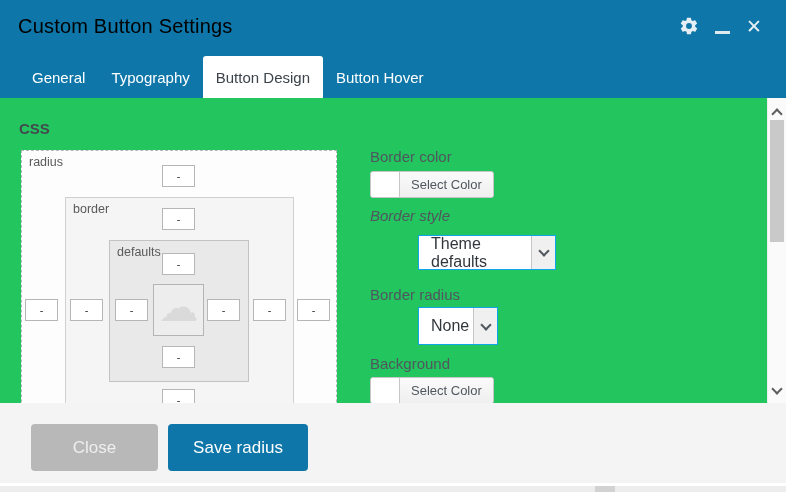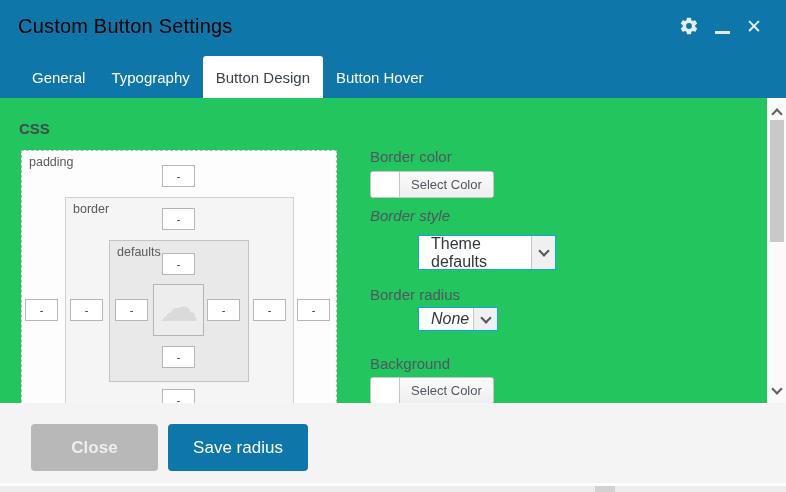--- a/index.html
+++ b/index.html
@@ -54,40 +54,40 @@
   .cb-text{display:flex;align-items:center;padding:0 11px;font-size:13px;color:#50575e;
            background:linear-gradient(#fafafa,#efefef);}
   .cb-1{top:73px;} .cb-2{top:279px;}
 
   .select{position:absolute;left:370px;display:flex;border:1px solid #0ea5e9;background:#fff;
           box-sizing:border-box;cursor:pointer;margin-left:48px;}
   .sel-text{display:flex;align-items:center;padding-left:12px;font-size:16px;color:#32373c;flex:1;}
   .sel-arrow{width:23px;display:flex;align-items:center;justify-content:center;
              border-left:1px solid #c6c6c6;background:#f0f0f0;}
   .sel-style{top:137px;width:138px;height:35px;}
-  .sel-radius{top:209px;width:80px;height:24px;font-style:italic;}
+  .sel-radius{top:209px;width:80px;height:38px;}
 
   .chev{width:6px;height:6px;border-right:2px solid #50575e;border-bottom:2px solid #50575e;}
   .chev-down{transform:rotate(45deg);margin-top:-3px;}
   .chev-up{transform:rotate(-135deg);margin-top:3px;}
 
   
   .scrollbar{position:absolute;right:0;top:0;width:18px;height:305px;background:#fafafa;
              border-left:1px solid #ededed;}
   .sb-btn{position:absolute;left:0;width:18px;height:16px;display:flex;align-items:center;
           justify-content:center;cursor:pointer;}
   .sb-up{top:6px;} .sb-down{bottom:5px;}
   .sb-btn .chev{border-color:#5f5f5f;}
   .sb-thumb{position:absolute;top:22px;left:2px;width:14px;height:122px;background:#c9c9c9;cursor:pointer;}
 
   
   .footer{position:relative;height:80px;background:#f4f4f4;}
   .btn{position:absolute;top:21px;height:47px;border:none;border-radius:4px;font-size:17px;
        font-family:inherit;cursor:pointer;}
-  .btn-close{left:31px;width:127px;background:#b8b8b8;color:#eeeeee;font-weight:bold;}
+  .btn-close{left:31px;width:127px;background:#b8b8b8;color:#eeeeee;}
   .btn-save{left:168px;width:140px;background:#0e76a8;color:#fff;}
 
   .bottom-strip{position:relative;height:9px;background:#fff;}
   .strip2{position:absolute;left:0;right:0;bottom:0;height:6px;background:#ededed;}
   .strip-seg{position:absolute;left:595px;bottom:0;width:20px;height:6px;background:#d2d2d2;}
 </style>
 </head>
 <body>
 
 <div class="screen">
@@ -110,21 +110,21 @@
       <div class="tab">Typography</div>
       <div class="tab active">Button Design</div>
       <div class="tab">Button Hover</div>
     </div>
   </div>
 
   <div class="content">
     <div class="css-heading">CSS</div>
 
     <div class="margin-box">
-      <span class="bm-label">padding</span>
+      <span class="bm-label">radius</span>
     </div>
     <div class="border-box">
       <span class="bm-label">border</span>
     </div>
     <div class="padding-box">
       <span class="bm-label">defaults</span>
     </div>
     <div class="content-box">
       <span class="cloud">☁</span>
     </div>

